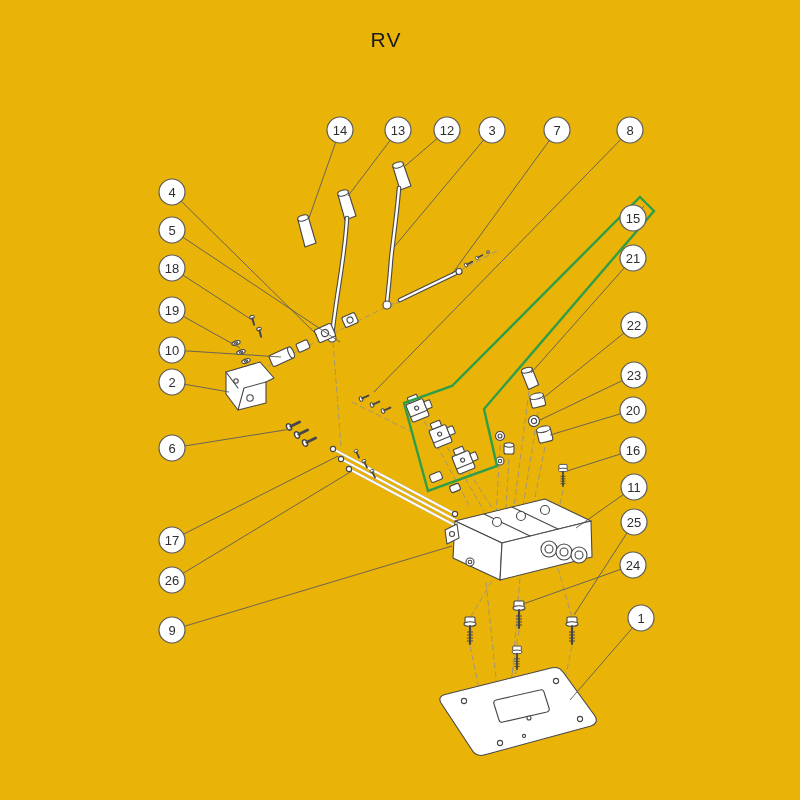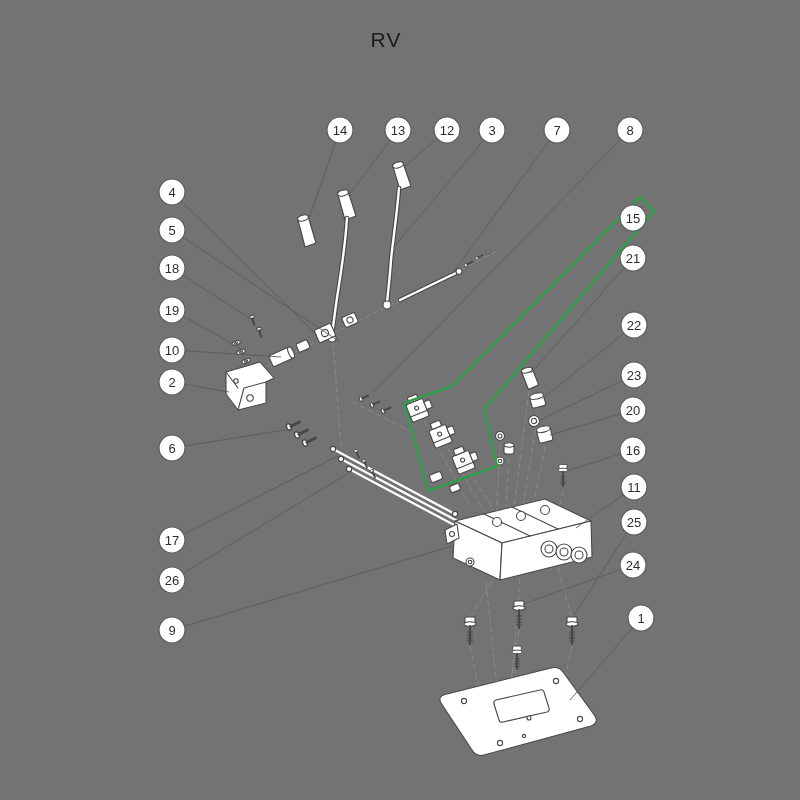--- a/index.html
+++ b/index.html
@@ -1,17 +1,17 @@
 <!DOCTYPE html>
 <html><head>
 <meta charset="utf-8">
 <style>
   html,body{margin:0;padding:0;background:#fff;}
   body{width:800px;height:800px;font-family:"Liberation Sans",sans-serif;}
-  .stage{position:relative;width:800px;height:800px;background:#737373;overflow:hidden;}
+  .stage{position:relative;width:800px;height:800px;background:#eab308;overflow:hidden;}
   .title{position:absolute;top:28px;left:0;width:772px;text-align:center;
          font-size:21px;letter-spacing:1px;color:#1c1c1c;}
   svg.art{position:absolute;left:0;top:0;}
   
   .p{fill:#fff;stroke:#474747;stroke-width:1.1;stroke-linejoin:round;}
   .l{fill:none;stroke:#474747;stroke-width:1.1;stroke-linecap:round;stroke-linejoin:round;}
   .d{fill:none;stroke:#8f8f8f;stroke-width:.8;stroke-dasharray:6 3;}
   .rod{fill:none;stroke:#474747;stroke-width:4.6;stroke-linecap:round;}
   .ri{fill:none;stroke:#fff;stroke-width:2.4;stroke-linecap:round;}
   .t{fill:none;stroke:#474747;stroke-width:2.2;stroke-linecap:round;}

